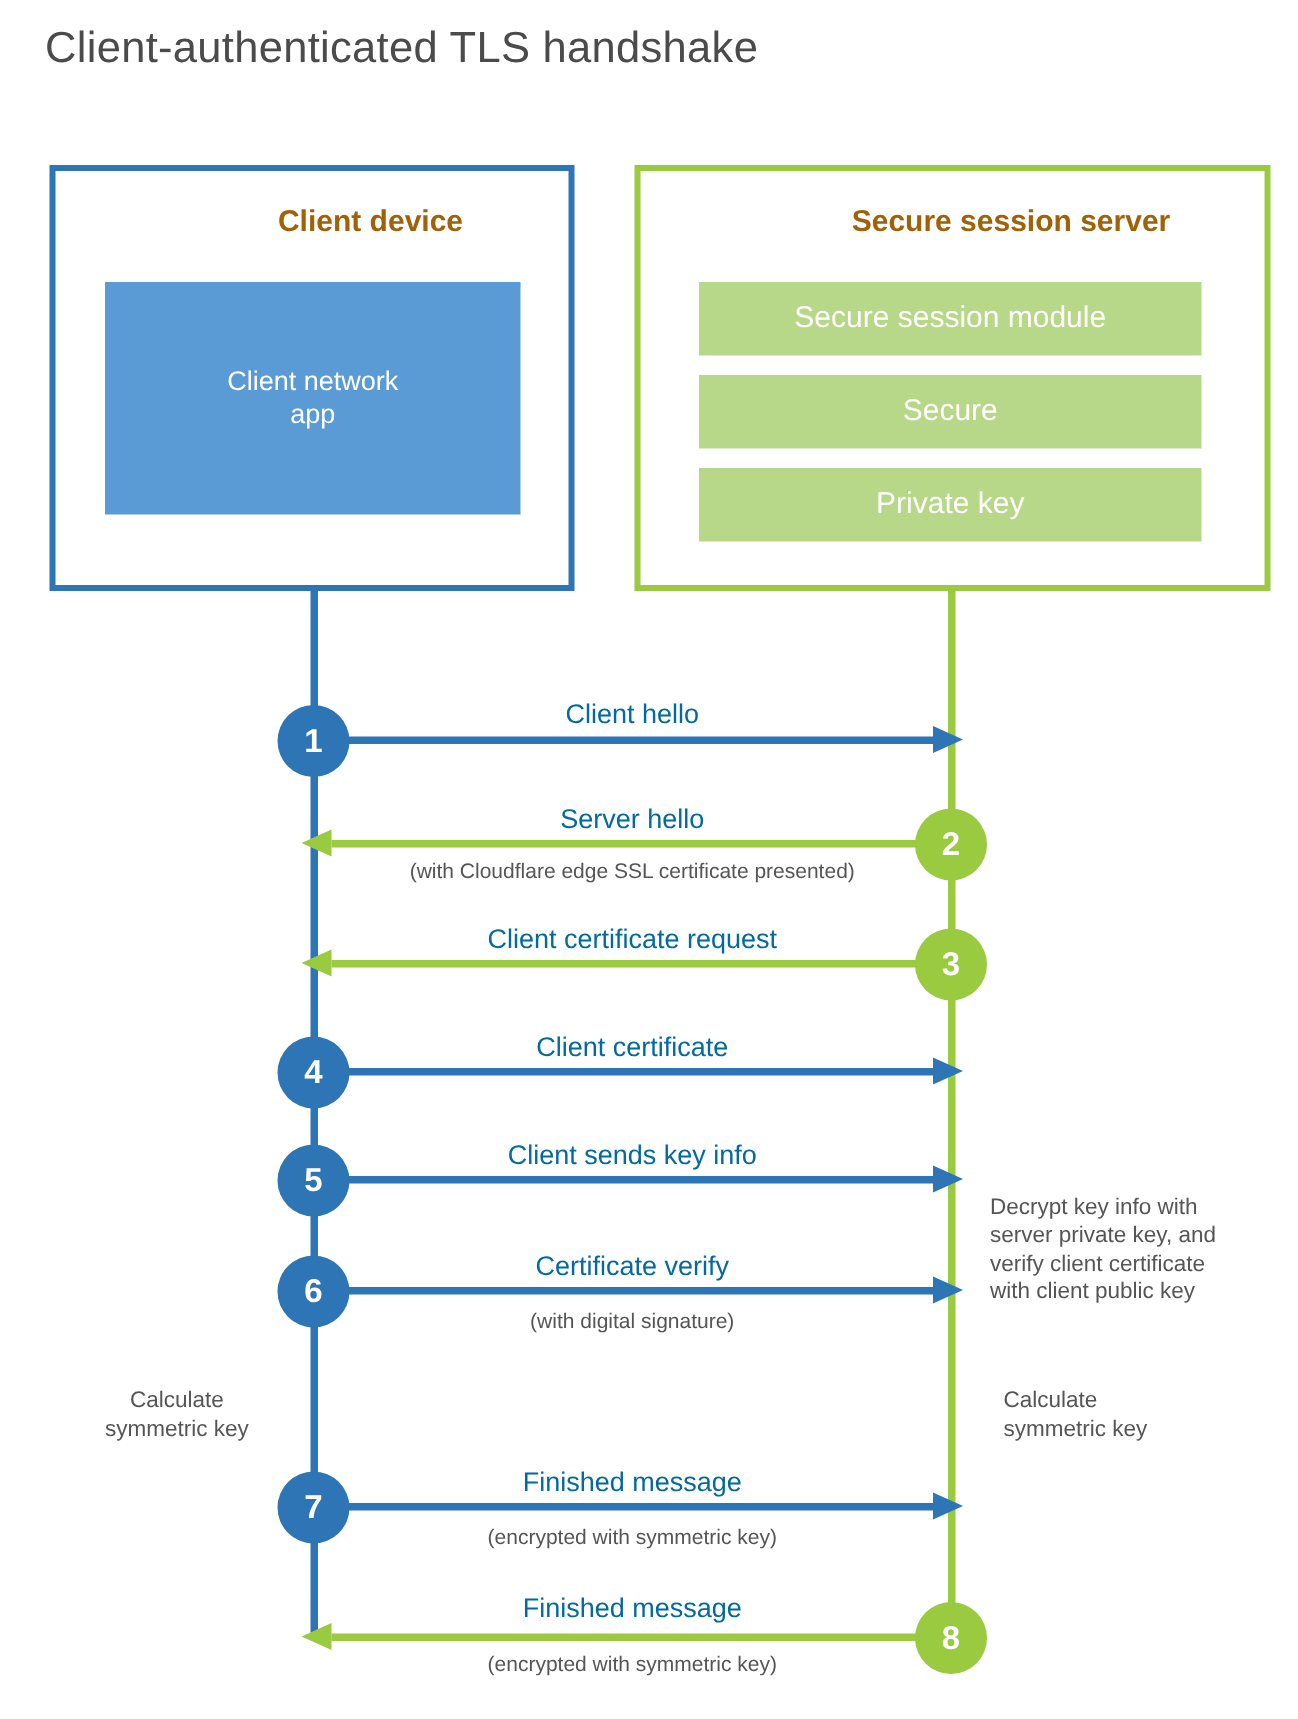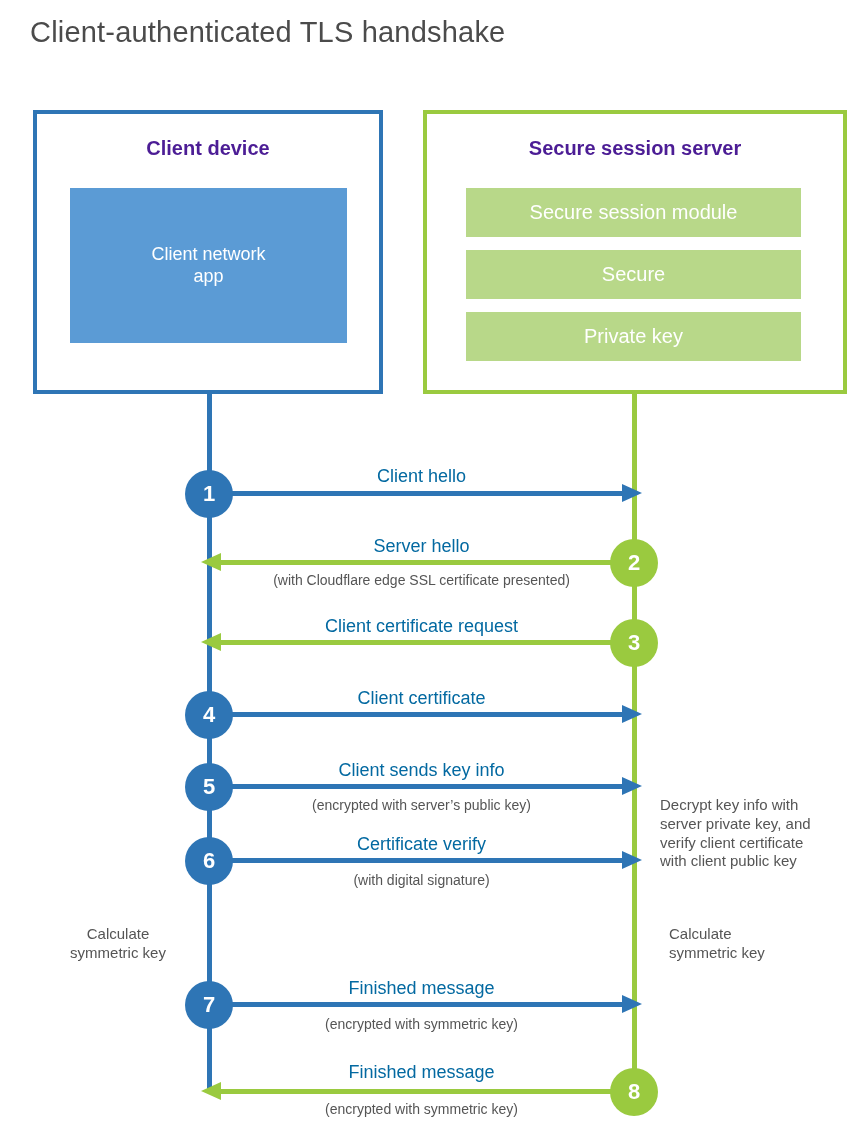--- a/index.html
+++ b/index.html
@@ -11,21 +11,21 @@
   #canvas{
     position:relative;width:865px;height:1146px;background:#ffffff;
     font-family:"Liberation Sans","DejaVu Sans",sans-serif;overflow:hidden;
   }
   .abs{position:absolute;}
   #title{left:30px;top:16px;font-size:29px;font-weight:300;color:#4b4b4b;letter-spacing:.2px;text-align:right;}
   
   .bigbox{box-sizing:border-box;border-style:solid;border-width:4px;background:#fff;}
   #client-box{left:33px;top:110px;width:350px;height:284px;border-color:var(--blue);}
   #server-box{left:423px;top:110px;width:424px;height:284px;border-color:var(--green);}
-  .boxtitle{font-size:20px;font-weight:bold;color:#4c1d95;text-align:center;}
+  .boxtitle{font-size:20px;font-weight:bold;color:#a16207;text-align:center;margin-left:39px;}
   #client-box-title{left:33px;top:137px;width:350px;}
   #server-box-title{left:423px;top:137px;width:424px;}
   #client-app{
     left:70px;top:188px;width:277px;height:155px;background:var(--blue-fill);
     display:flex;align-items:center;justify-content:center;text-align:center;
     color:#ffffff;font-size:18px;white-space:pre-line;line-height:1.2;
   }
   .modbar{
     left:466px;width:335px;height:49px;background:var(--green-fill);
     color:#ffffff;font-size:20px;text-align:center;line-height:49px;
@@ -110,21 +110,20 @@
       <div class="shaft"></div>
       <div class="head"></div>
     </div>
   <div class="abs badge blue" style="top:691px">4</div>
 
   <div class="abs msg" style="top:760px">Client sends key info</div>
   <div class="abs arrow blue right" style="top:784px">
       <div class="shaft"></div>
       <div class="head"></div>
     </div>
-  <div class="abs sub" style="top:797px">(encrypted with server’s public key)</div>
   <div class="abs badge blue" style="top:763px">5</div>
 
   <div class="abs msg" style="top:834px">Certificate verify</div>
   <div class="abs arrow blue right" style="top:858px">
       <div class="shaft"></div>
       <div class="head"></div>
     </div>
   <div class="abs sub" style="top:872px">(with digital signature)</div>
   <div class="abs badge blue" style="top:837px">6</div>
 

